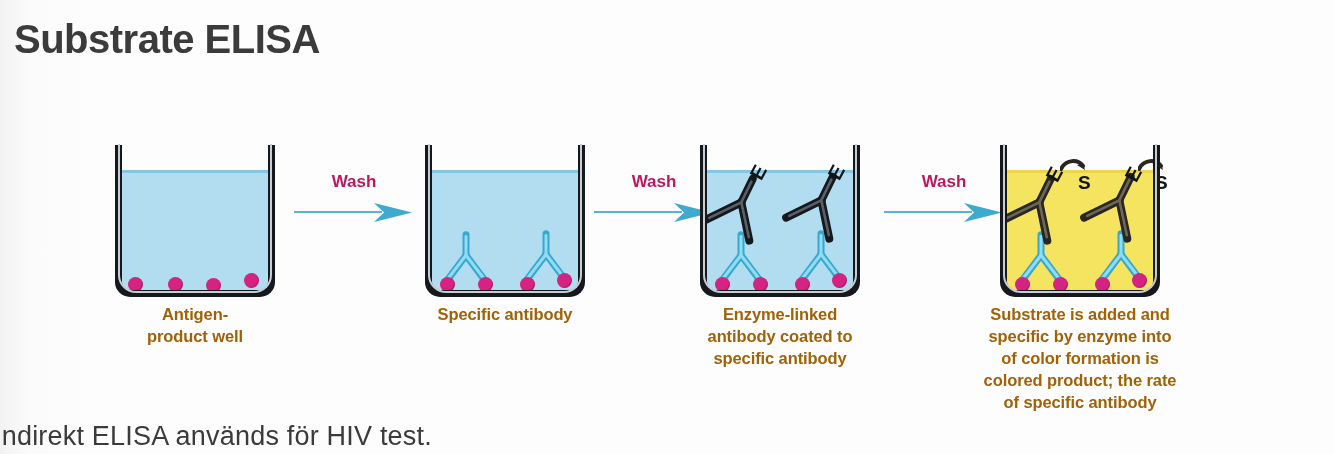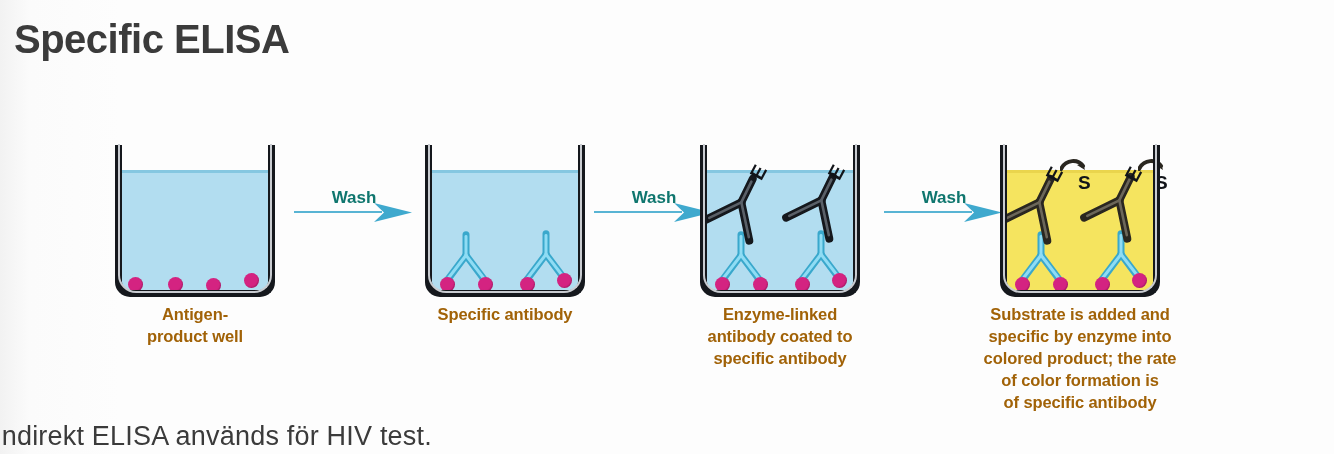--- a/index.html
+++ b/index.html
@@ -183,28 +183,28 @@
     top: 44px;
     width: 128px;
     height: 62px;
   }
   .wash-1 { left: 290px; }
   .wash-2 { left: 590px; }
   .wash-3 { left: 880px; }
 
   .wash-label {
     position: absolute;
-    top: 16px;
+    top: 0;
     left: 0;
     width: 128px;
     text-align: center;
     font-family: "Liberation Sans", sans-serif;
     font-size: 17px;
     font-weight: bold;
-    color: #0f766e;
+    color: #be185d;
   }
   .wash-arrow {
     position: absolute;
     top: 28px;
     left: 4px;
     width: 120px;
     height: 24px;
   }
   .wash-arrow svg { display: block; width: 100%; height: 100%; }
 
@@ -215,21 +215,21 @@
     bottom: 2px;
     font-size: 27px;
     color: #3b3b3b;
     white-space: nowrap;
     letter-spacing: 0.2px;
   }
 </style>
 </head>
 <body>
 
-<div id="slide-title">Specific ELISA</div>
+<div id="slide-title">Substrate ELISA</div>
 
 <div id="figure">
 
   <div class="step step-1">
     <div class="well-wrap">
       <div class="well">
         <div class="liquid"></div>
         <div class="contents">
           <div class="antigen" style="left:8px;"></div>
           <div class="antigen" style="left:48px;"></div>
@@ -480,21 +480,21 @@
             </svg>
           </div>
           <div class="tag-S" style="left:150px;bottom:98px;">S</div>
         </div>
         <div class="well-walls"></div>
       </div>
     </div>
     <div class="caption">
       <div>Substrate is added and</div>
       <div>specific by enzyme into</div>
+      <div>of color formation is</div>
       <div>colored product; the rate</div>
-      <div>of color formation is</div>
       <div>of specific antibody</div>
     </div>
   </div>
 
 </div>
 
 <div id="bottom-text">Indirekt ELISA används för HIV test.</div>
 
 </body></html>

